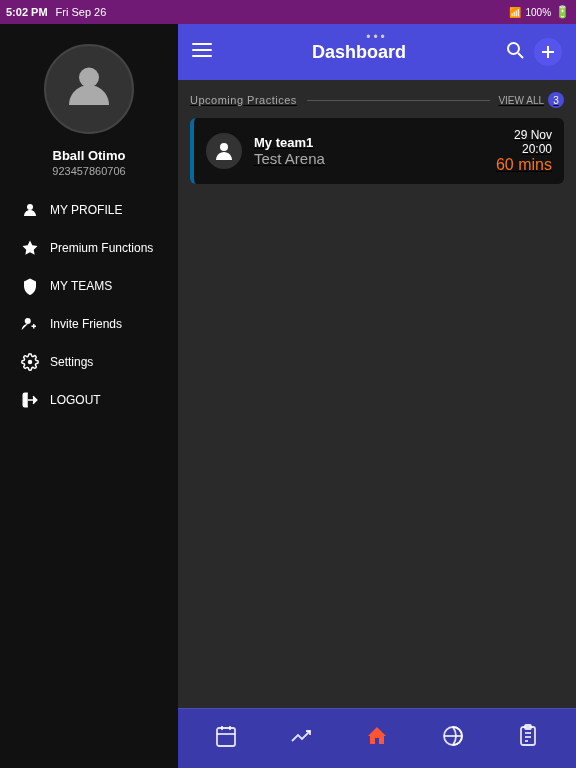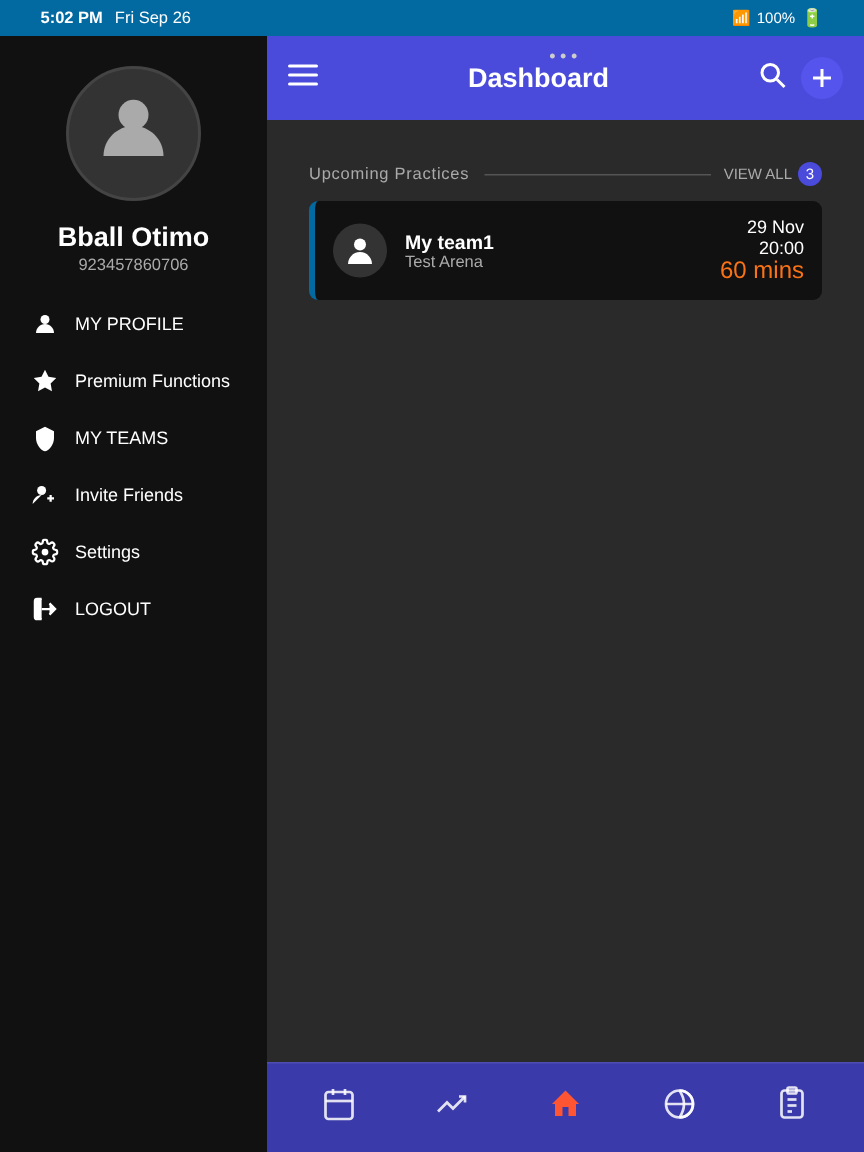--- a/index.html
+++ b/index.html
@@ -12,25 +12,25 @@
       position: relative;
     }
 
     
     .status-bar {
       position: absolute;
       top: 0;
       left: 0;
       right: 0;
       height: 24px;
-      background: #0369a1;
+      background: #701a75;
       display: flex;
       align-items: center;
       justify-content: space-between;
-      padding: 0 27px;
+      padding: 0 6px;
       z-index: 100;
     }
     .status-bar-time {
       color: white;
       font-size: 11px;
       font-weight: 600;
     }
     .status-bar-date {
       color: white;
       font-size: 11px;
@@ -160,22 +160,23 @@
       font-size: 18px;
       display: flex;
       align-items: center;
       justify-content: center;
       cursor: pointer;
     }
 
     
     .content-area {
       flex: 1;
-      padding: 28px;
+      padding: 12px;
       overflow-y: auto;
+      text-decoration: underline;
     }
 
     
     .section-header {
       display: flex;
       align-items: center;
       margin-bottom: 10px;
     }
     .section-title {
       color: #aaa;
@@ -232,21 +233,21 @@
     .practice-info {
       flex: 1;
     }
     .practice-team {
       color: white;
       font-size: 13px;
       font-weight: 600;
     }
     .practice-venue {
       color: #aaa;
-      font-size: 11px;
+      font-size: 15px;
     }
     .practice-time {
       text-align: right;
     }
     .practice-date {
       color: white;
       font-size: 12px;
     }
     .practice-clock {
       color: white;
@@ -305,21 +306,21 @@
 
     <div class="avatar-container">
       <span class="avatar-icon">
         <svg viewBox="0 0 40 40" width="50" height="50" fill="#aaa">
           <circle cx="20" cy="14" r="8"></circle>
           <path d="M4 36c0-8.8 7.2-16 16-16s16 7.2 16 16"></path>
         </svg>
       </span>
     </div>
 
-    <div style="color:white;font-size:18px;font-weight:600;margin-bottom:2px;">Bball Otimo</div>
+    <div style="color:white;font-size:13px;font-weight:600;margin-bottom:2px;">Bball Otimo</div>
 
     <div style="color:#aaa;font-size:11px;margin-bottom:14px;">923457860706</div>
 
     <nav class="nav-menu">
 
       <div class="nav-item">
         <div class="nav-icon">
           <svg viewBox="0 0 24 24">
               <circle cx="12" cy="8" r="4"></circle>
               <path d="M4 20c0-4.4 3.6-8 8-8s8 3.6 8 8"></path>

